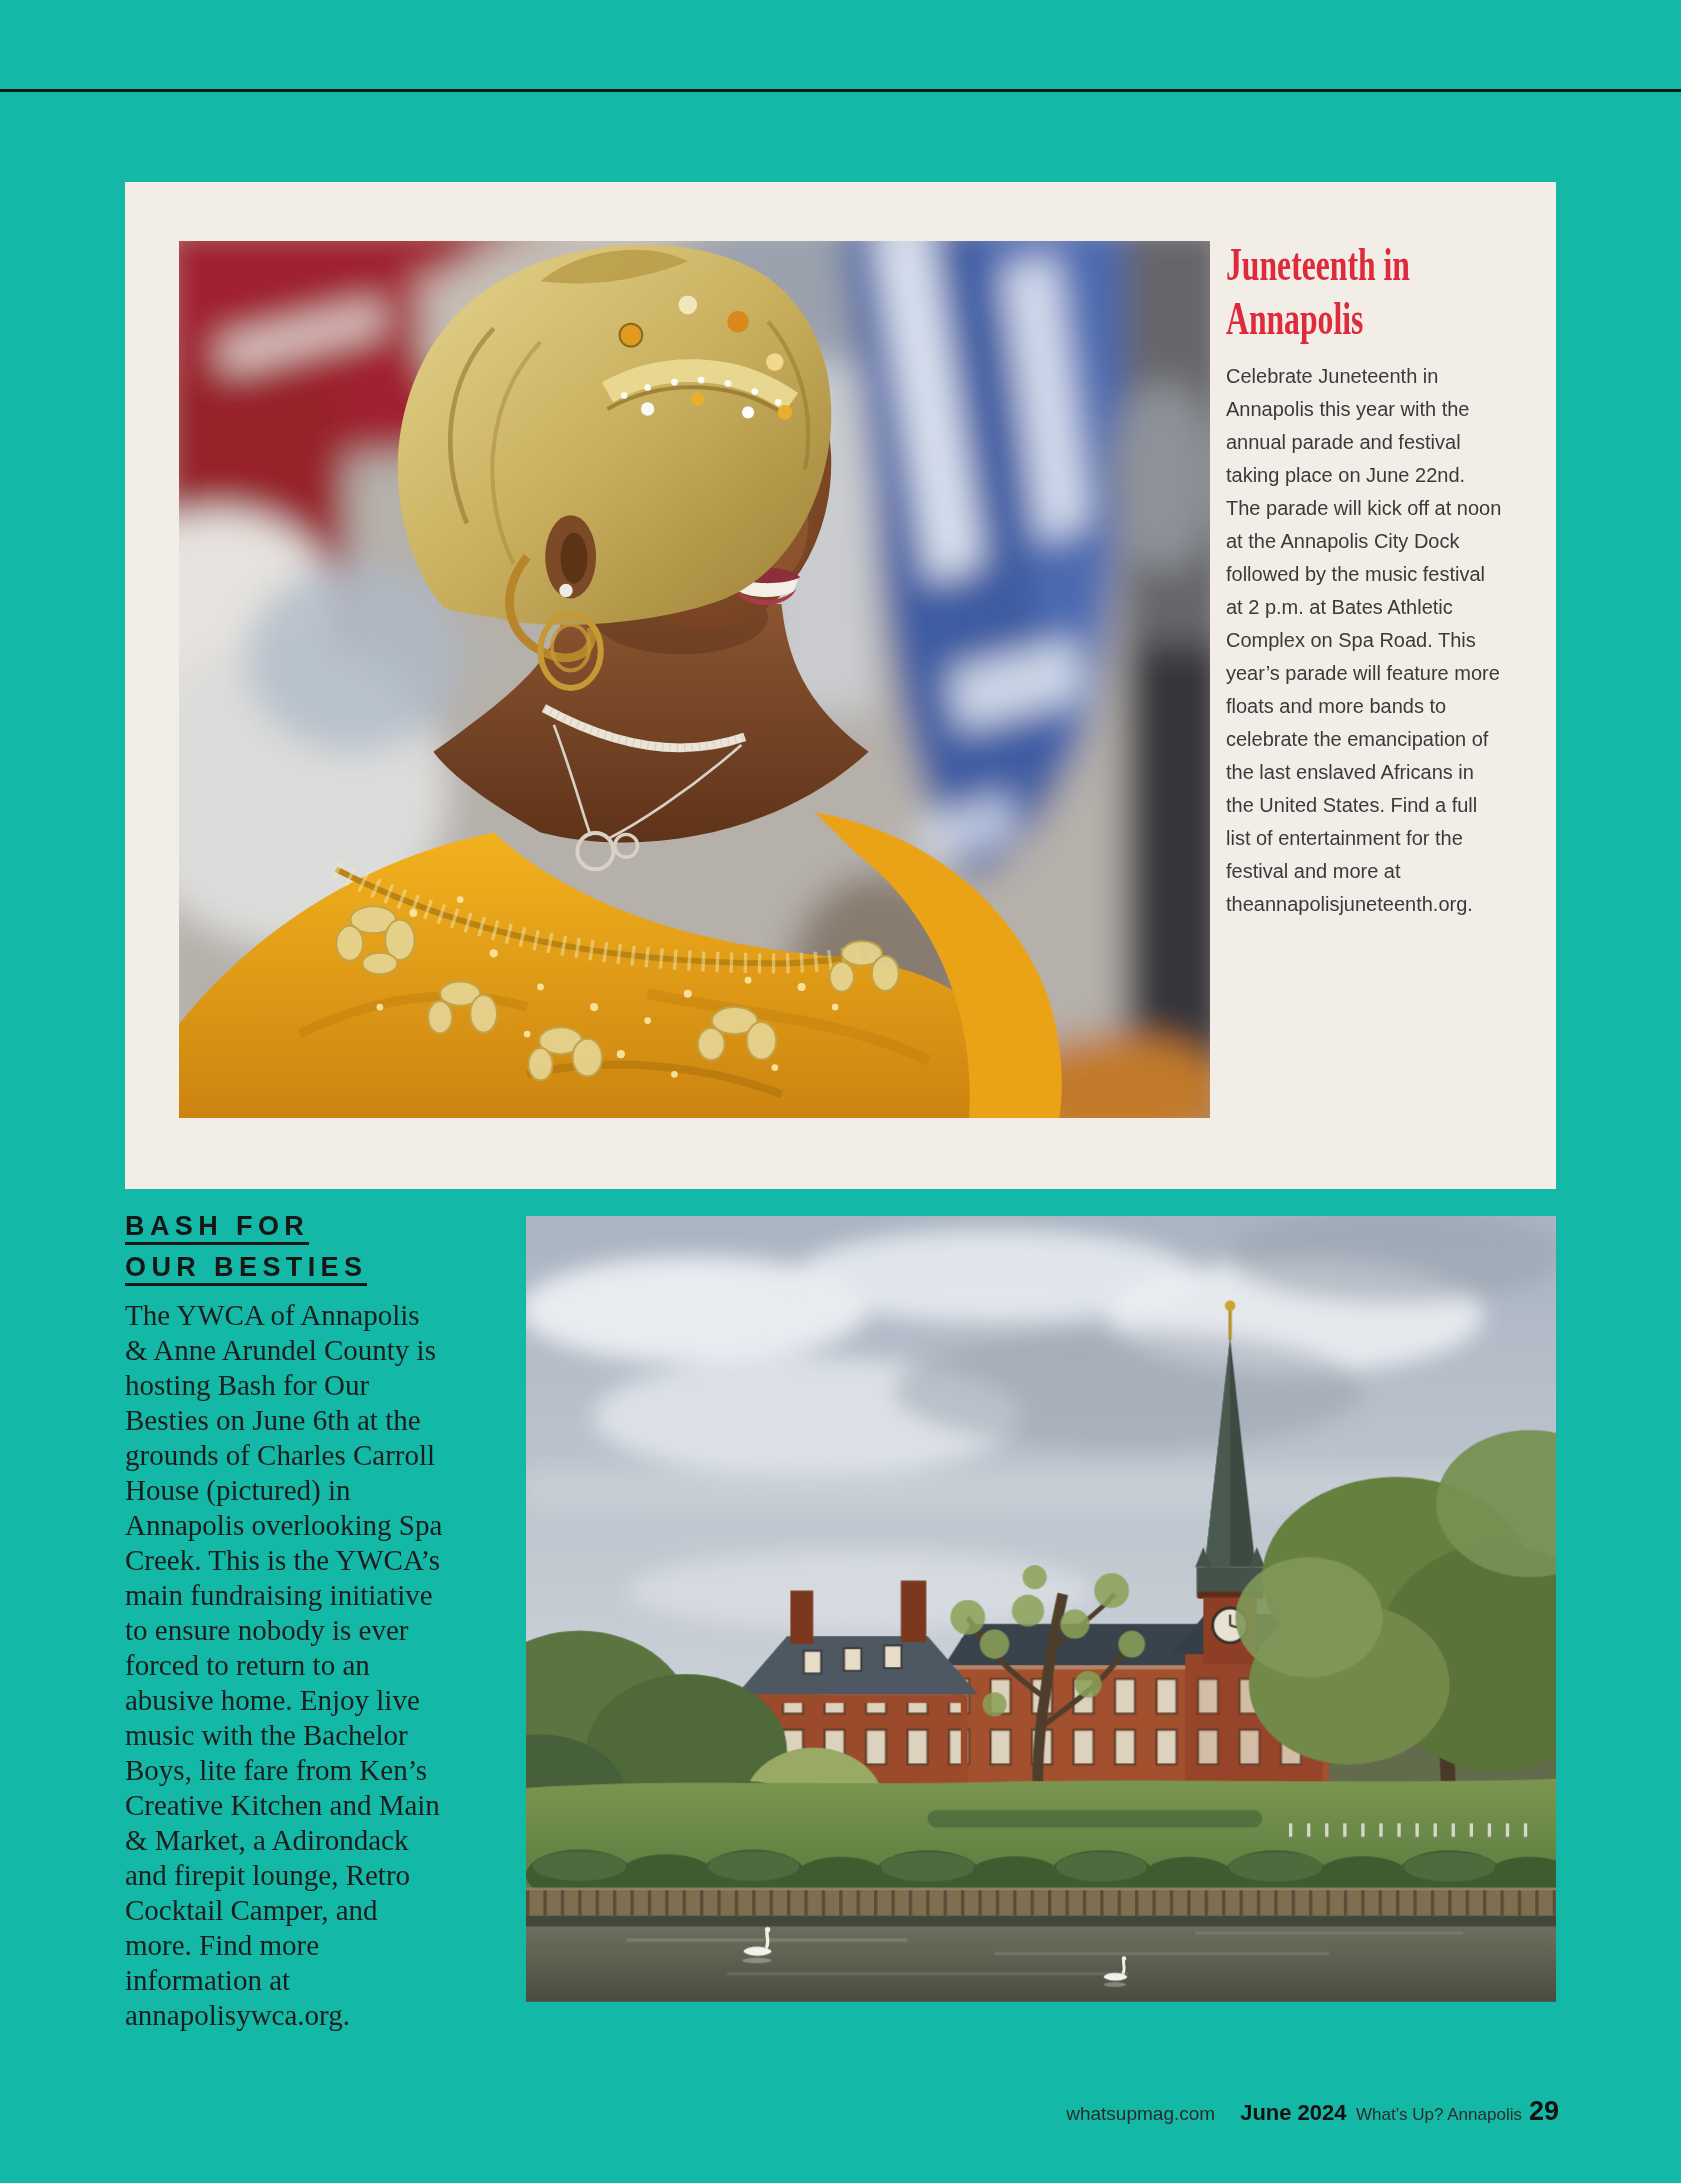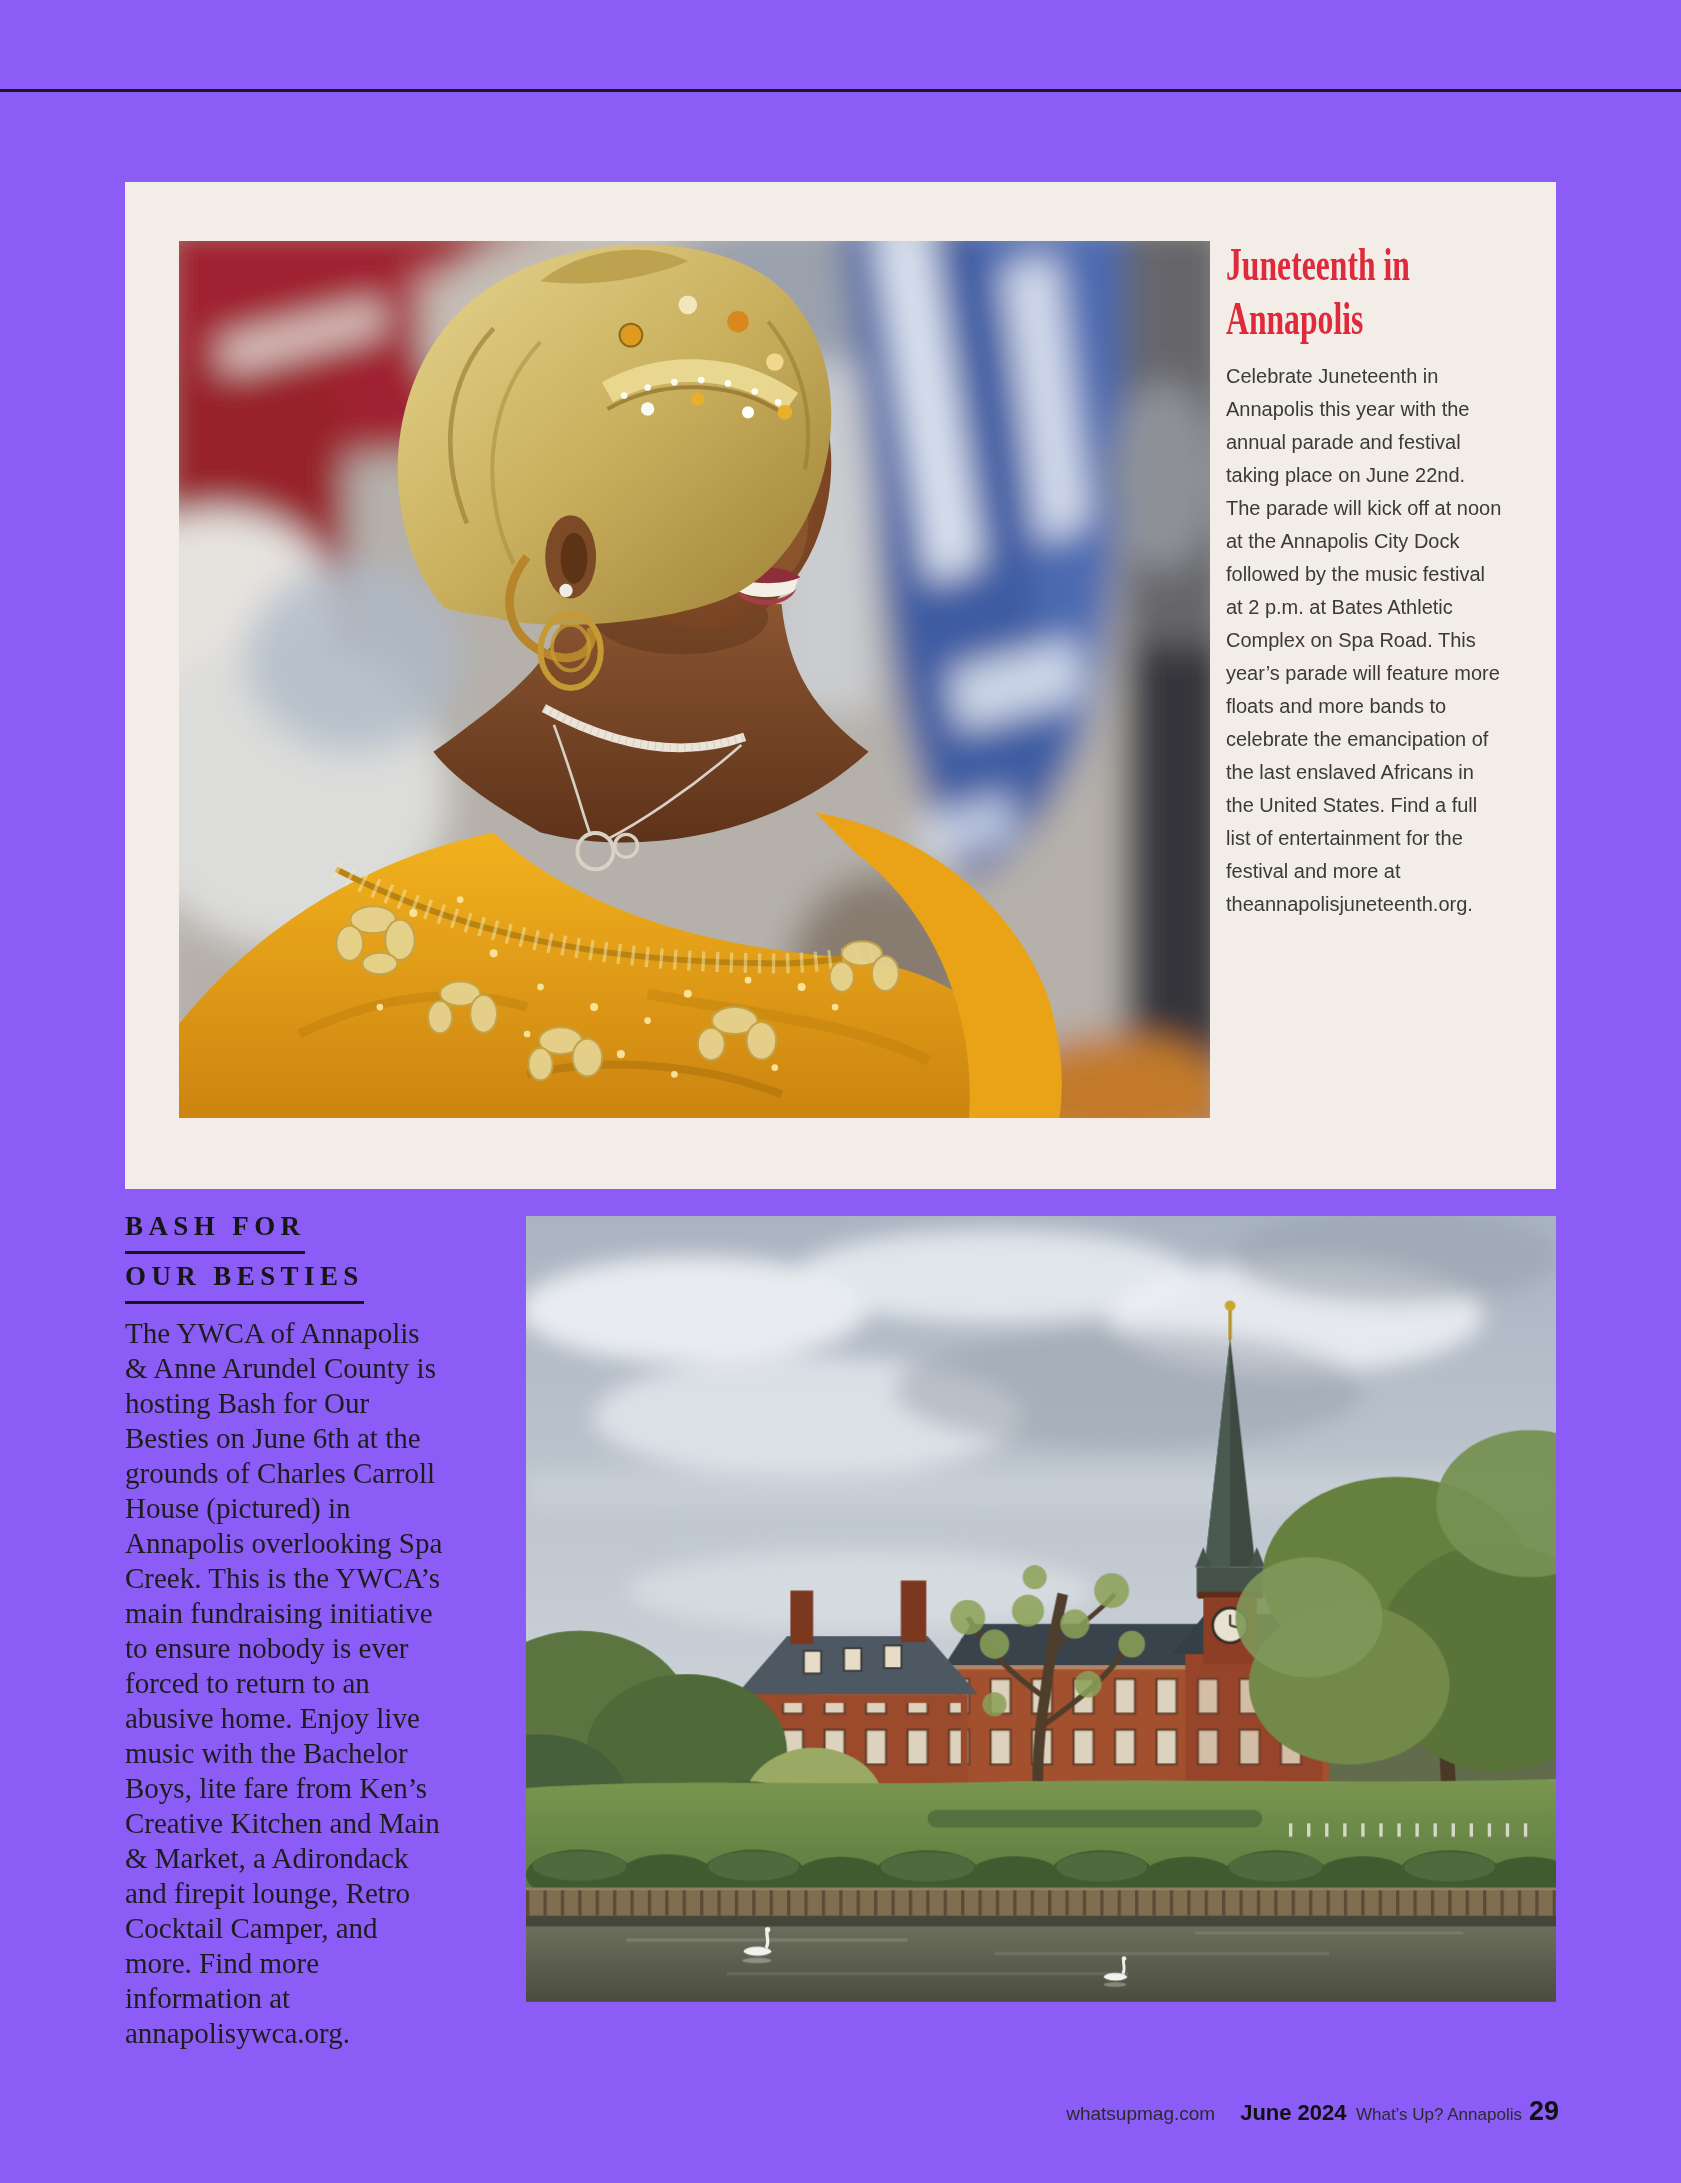--- a/index.html
+++ b/index.html
@@ -1,36 +1,36 @@
 <!DOCTYPE html>
 <html style="font-size:10.7px"><head>
 <meta charset="utf-8">
 <style>
   html,body{margin:0;padding:0;background:#ffffff;}
-  .page{position:relative;width:1681px;height:2183px;background:#8b5cf6;overflow:hidden;
+  .page{position:relative;width:1681px;height:2183px;background:#14b8a6;overflow:hidden;
         font-family:"Liberation Sans", sans-serif;}
   .top-rule{position:absolute;left:0;top:89px;width:1681px;height:2.7px;background:#191919;}
 
   
   .juneteenth-box{position:absolute;left:125px;top:182px;width:1431px;height:1007px;background:#f2ede7;}
   figure{margin:0;padding:0;}
   figure svg{display:block;width:100%;height:100%;}
   .parade-photo{position:absolute;left:54px;top:59px;width:1031px;height:877px;overflow:hidden;}
   .june-col{position:absolute;left:1101px;top:56px;width:348px;}
   .june-heading{margin:0;font-family:"Liberation Serif", serif;font-weight:700;
                 font-size:44px;line-height:51px;color:#de2a3a;
                 transform:scale(0.72,1.05);transform-origin:left top;}
   .june-body{margin:20px 0 0 0;width:276px;font-size:20px;line-height:33px;color:#3a3a3a;
              overflow-wrap:anywhere;}
 
   
   .bash{position:absolute;left:125px;top:1213px;width:321px;}
   .bash-line{display:table;font-weight:700;font-size:27px;line-height:27px;letter-spacing:5.4px;
-             color:#161616;border-bottom:3.3px solid #161616;padding-bottom:11px;margin-bottom:8.7px;
-             white-space:nowrap;font-family:Liberation Serif, serif;}
+             color:#161616;border-bottom:3.3px solid #161616;padding-bottom:2px;margin-bottom:8.7px;
+             white-space:nowrap;}
   .bash-body{margin:12px 0 0 0;width:320px;font-family:"Liberation Serif", serif;
              font-size:29px;line-height:35px;color:#1d1d1d;overflow-wrap:break-word;}
 
   .church-photo{position:absolute;left:526px;top:1216px;width:1030px;height:786px;overflow:hidden;}
 
   
   .page-footer{position:absolute;top:2096px;right:122px;display:flex;align-items:baseline;color:#2b2b2b;}
   .f-site{font-size:19px;}
   .f-issue{font-size:22px;font-weight:700;margin-left:25px;color:#111;}
   .f-pub{font-size:17px;margin-left:9.4px;}

